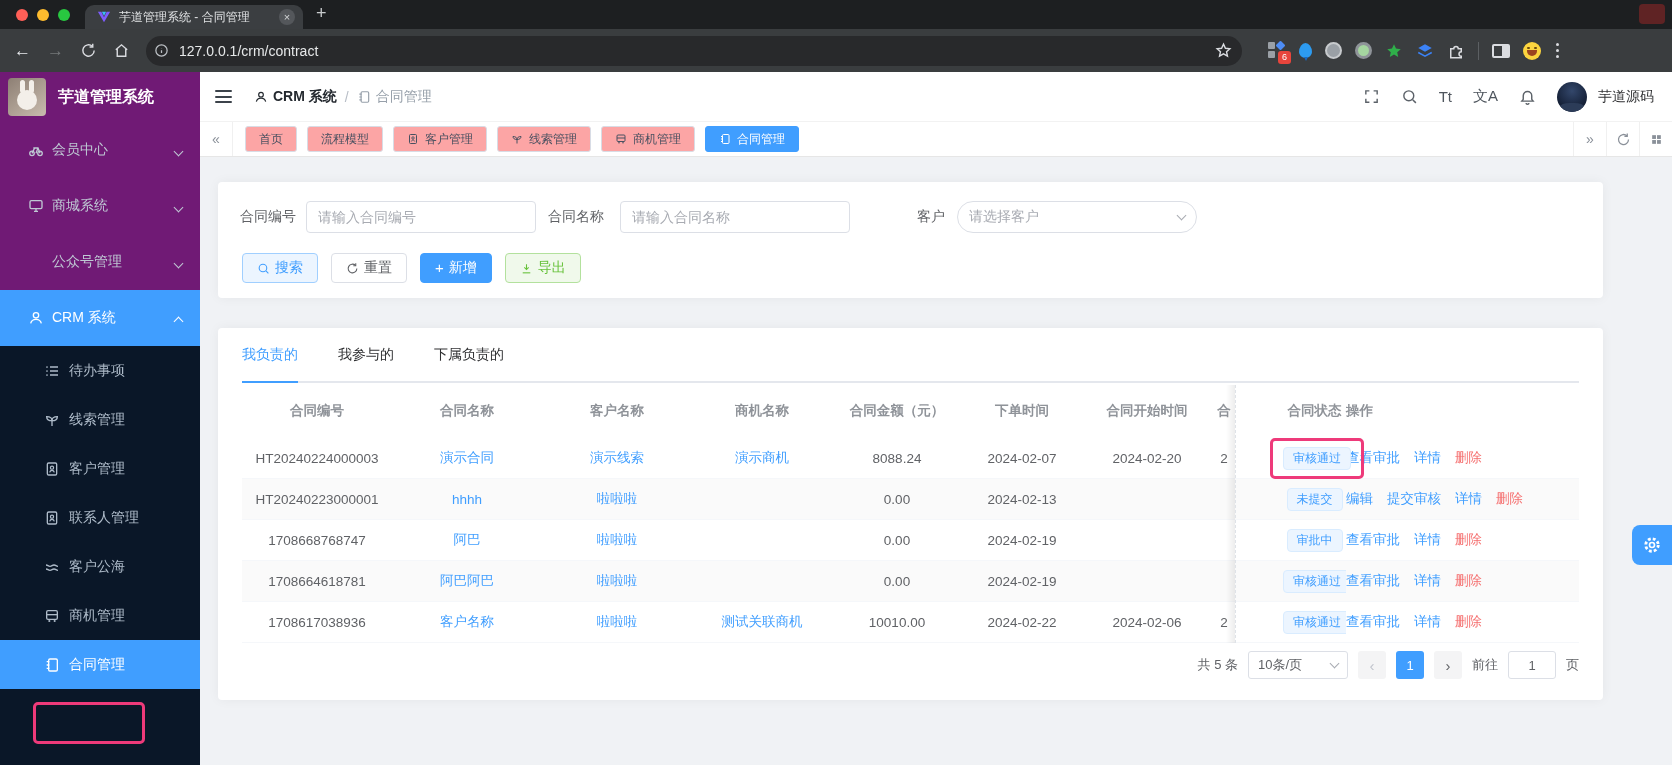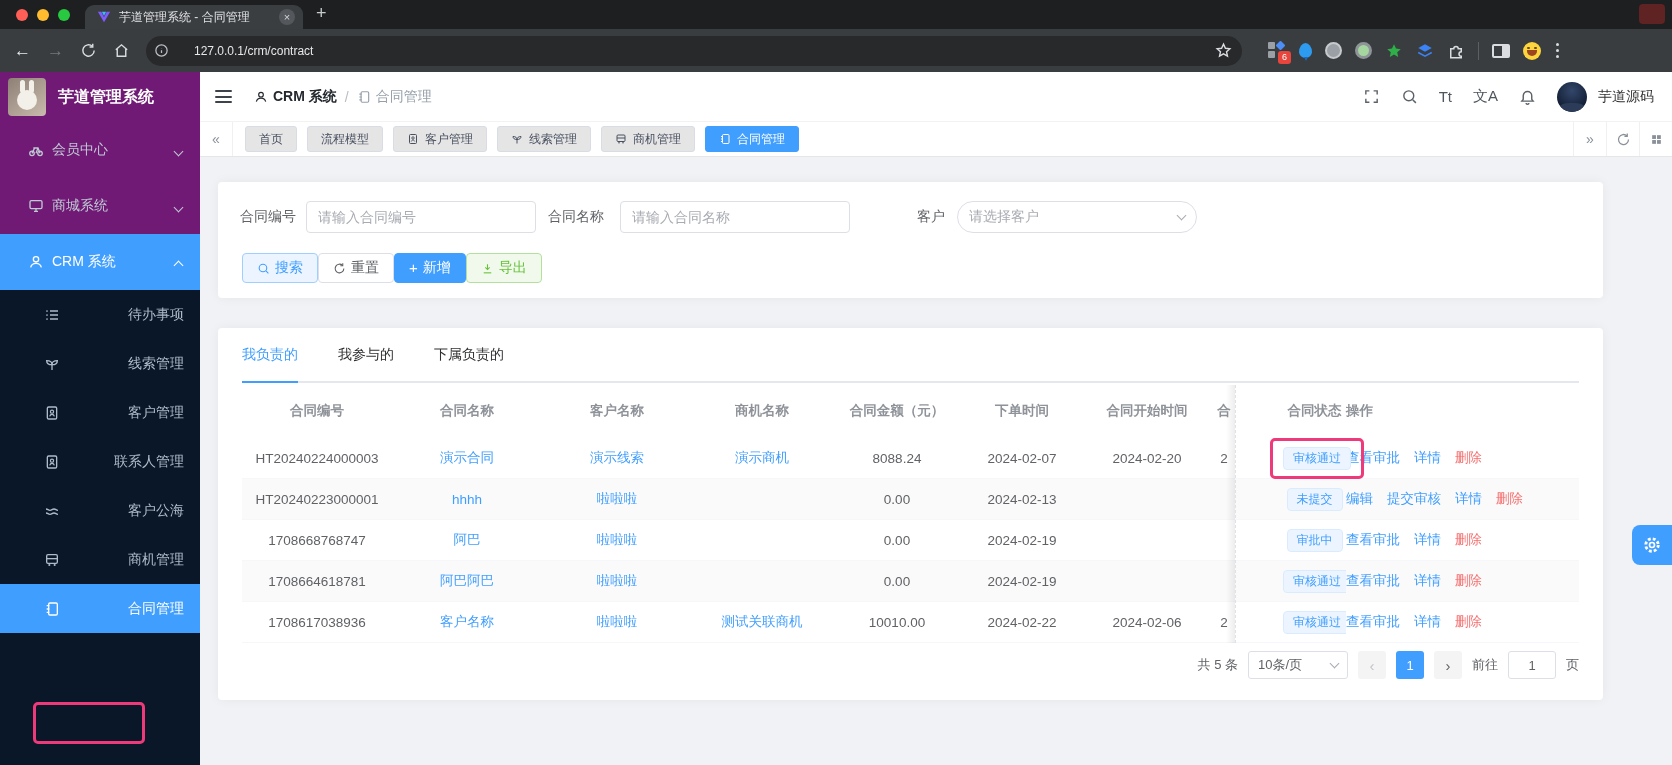--- a/index.html
+++ b/index.html
@@ -23,21 +23,21 @@
   .btab .ttl{flex:1;white-space:nowrap;overflow:hidden;}
   .tabclose{width:16px;height:16px;border-radius:50%;background:#54575b;color:#d3d6d8;display:flex;align-items:center;justify-content:center;font-size:11px;line-height:1;}
   .newtab{position:absolute;left:316px;top:3px;color:#c8cbcd;font-size:18px;}
   .recbadge{position:absolute;right:7px;top:4px;width:26px;height:20px;background:#5f2324;border-radius:4px;}
 
   .toolbar{position:absolute;top:29px;left:0;width:1672px;height:43px;background:#3a3d3f;display:flex;align-items:center;padding:0 14px;gap:16px;color:#e8eaed;}
   .navic{font-size:17px;line-height:1;color:#e8eaed;}
   .navic.disabled{color:#74787a;}
   .tool-ic{color:#dadce0;}
   .urlpill{width:1096px;height:30px;background:#28292b;border-radius:15px;display:flex;align-items:center;padding:0 10px 0 8px;gap:10px;}
-  .urltext{font-size:12px;color:#e6e8e9;flex:1;margin-left:15px;}
+  .urltext{font-size:14px;color:#e6e8e9;flex:1;}
   .exts{display:flex;align-items:center;gap:13px;margin-left:10px;}
   .extblocks{position:relative;width:18px;height:18px;}
   .extblocks .b{position:absolute;width:7px;height:7px;background:#9aa0a6;border-radius:1px;}
   .extblocks .b2{left:9px;top:0;background:#4d8df6;transform:rotate(45deg);}
   .extblocks .b3{top:9px;}
   .extbadge{position:absolute;right:-5px;bottom:-4px;width:13px;height:13px;background:#e8453c;border-radius:3px;color:#fff;font-size:9px;display:flex;align-items:center;justify-content:center;}
   .balloon{width:13px;height:15px;background:#2d9bf0;border-radius:50% 50% 50% 50%/60% 60% 40% 40%;position:relative;}
   .balloon::after{content:"";position:absolute;left:5px;bottom:-3px;border-left:2px solid transparent;border-right:2px solid transparent;border-top:4px solid #1769c4;}
   .circ{width:17px;height:17px;border-radius:50%;}
   .circ.gray{background:#9aa0a6;border:2px solid #c7cacd;}
@@ -57,21 +57,21 @@
   .rabbit{width:38px;height:38px;border-radius:4px;background:linear-gradient(140deg,#8d7f74,#c9bcae);position:relative;overflow:hidden;flex:none;}
   .rabbit::before{content:"";position:absolute;left:9px;top:12px;width:20px;height:20px;border-radius:50%;background:#f3efe9;}
   .rabbit::after{content:"";position:absolute;left:12px;top:2px;width:5px;height:13px;border-radius:4px;background:#f3efe9;box-shadow:9px 0 0 #f3efe9;}
   .side-title{color:#fff;font-size:16px;font-weight:bold;white-space:nowrap;}
   .mitem{height:56px;display:flex;align-items:center;padding:0 16px 0 28px;color:#bfc9d4;font-size:14px;position:relative;cursor:pointer;}
   .mitem .mic{width:16px;height:16px;margin-right:8px;flex:none;}
   .mitem .chev{position:absolute;right:18px;top:26px;}
   .mitem .chev.up{top:28px;}
   .mitem.active-parent{background:#409eff;color:#fff;}
   .submenu{flex:1;background:#0a1728;}
-  .sitem{height:49px;display:flex;align-items:center;padding:0 16px 0 44px;color:#aebbc9;font-size:14px;cursor:pointer;justify-content:space-between;}
+  .sitem{height:49px;display:flex;align-items:center;padding:0 16px 0 44px;color:#aebbc9;font-size:14px;cursor:pointer;}
   .sitem .mic{width:16px;height:16px;margin-right:9px;flex:none;}
   .sitem.active{background:#409eff;color:#fff;}
   .ring-side{position:absolute;left:33px;top:630px;width:112px;height:42px;border:3px solid #ee3a7a;border-radius:5px;z-index:6;pointer-events:none;}
 
   
   .appheader{position:absolute;top:72px;left:200px;width:1472px;height:49px;background:#fff;display:flex;align-items:center;padding:0 18px 0 15px;}
   .hamb{width:17px;height:13px;display:flex;flex-direction:column;justify-content:space-between;cursor:pointer;}
   .hamb i{height:2px;background:#3c434b;border-radius:1px;}
   .crumbs{display:flex;align-items:center;gap:8px;margin-left:22px;font-size:14px;}
   .crumb-root{display:flex;align-items:center;gap:5px;color:#24292f;font-weight:bold;}
@@ -82,35 +82,35 @@
   .avatar{width:30px;height:30px;border-radius:50%;background:radial-gradient(circle at 50% 30%,#33476b,#141f35 70%);position:relative;overflow:hidden;flex:none;}
   .avatar::after{content:"";position:absolute;left:3px;bottom:0;width:24px;height:9px;background:#2c3c58;border-radius:40% 40% 0 0;}
   .uname{font-size:14px;color:#303133;margin-left:-10px;}
 
   
   .tagsbar{position:absolute;top:121px;left:200px;width:1472px;height:36px;background:#fff;border-top:1px solid #f2f2f2;border-bottom:1px solid #e6e6e6;display:flex;align-items:center;}
   .tb-btn{width:33px;height:100%;display:flex;align-items:center;justify-content:center;color:#8a9099;font-size:14px;cursor:pointer;}
   .tb-btn.first{border-right:1px solid #f0f0f0;}
   .tb-btn.bordered{border-left:1px solid #f0f0f0;color:#8a9099;}
   .chips{display:flex;align-items:center;gap:10px;margin-left:12px;}
-  .chip{height:26px;padding:0 13px;border:1px solid #d8dce5;border-radius:3px;display:flex;align-items:center;gap:6px;font-size:12px;color:#495060;background:#e5e5e5;cursor:pointer;white-space:nowrap;}
+  .chip{height:26px;padding:0 13px;border:1px solid #d8dce5;border-radius:3px;display:flex;align-items:center;gap:6px;font-size:12px;color:#495060;background:#fca5a5;cursor:pointer;white-space:nowrap;}
   .chip .cic{width:12px;height:12px;}
   .chip.active{background:#409eff;border-color:#409eff;color:#fff;}
   .tags-right{margin-left:auto;display:flex;height:100%;}
 
   
   .card{position:absolute;background:#fff;border-radius:4px;box-shadow:0 0 12px rgba(0,0,0,.05);}
   .card1{top:182px;left:218px;width:1385px;height:116px;}
   .srow{position:absolute;top:19px;left:0;right:0;height:32px;display:flex;align-items:center;font-size:14px;color:#606266;}
   .flabel{position:absolute;top:0;height:32px;display:flex;align-items:center;}
   .finput{position:absolute;top:0;height:32px;border:1px solid #dcdfe6;border-radius:4px;background:#fff;padding:0 11px;font-size:14px;color:#606266;font-family:inherit;width:230px;}
   .finput::placeholder{color:#a8abb2;}
   .fselect{position:absolute;top:0;height:32px;width:240px;border:1px solid #dcdfe6;border-radius:16px;background:#fff;display:flex;align-items:center;justify-content:space-between;padding:0 11px;font-size:14px;color:#a8abb2;cursor:pointer;}
   .fselect .chev{color:#a8abb2;margin-top:-3px;}
-  .brow{position:absolute;top:71px;left:24px;display:flex;}
+  .brow{position:absolute;top:71px;left:24px;display:flex;gap:13px;}
   .btn{height:30px;padding:0 14px;border-radius:4px;font-size:14px;display:flex;align-items:center;justify-content:center;gap:5px;cursor:pointer;border:1px solid transparent;font-family:inherit;}
   .btn .bic{width:13px;height:13px;}
   .btn.plain-primary{background:#ecf5ff;border-color:#a0cfff;color:#409eff;}
   .btn.default{background:#fff;border-color:#dcdfe6;color:#606266;}
   .btn.primary{background:#409eff;border-color:#409eff;color:#fff;}
   .btn.plain-success{background:#f0f9eb;border-color:#b3e19d;color:#67c23a;}
 
   .card2{top:328px;left:218px;width:1385px;height:372px;}
   .ptabs{height:55px;margin:0 24px;display:flex;align-items:center;gap:40px;border-bottom:2px solid #e4e7ed;position:relative;}
   .t-tab{font-size:14px;color:#303133;height:100%;display:flex;align-items:center;position:relative;cursor:pointer;}
@@ -319,20 +319,25 @@
     <span>会员中心</span>
     <span class="chev down"></span>
   </div>
   <div class="mitem">
     <svg class="mic" viewBox="0 0 24 24">
         <use href="#i-monitor"></use>
       </svg>
     <span>商城系统</span>
     <span class="chev down"></span>
   </div>
+  <div class="mitem">
+    <span class="mic"></span>
+    <span>公众号管理</span>
+    <span class="chev down"></span>
+  </div>
   <div class="mitem active-parent">
     <svg class="mic" viewBox="0 0 24 24">
         <use href="#i-person"></use>
       </svg>
     <span>CRM 系统</span>
     <span class="chev up"></span>
   </div>
 
   <div class="submenu">
     <div class="sitem">

